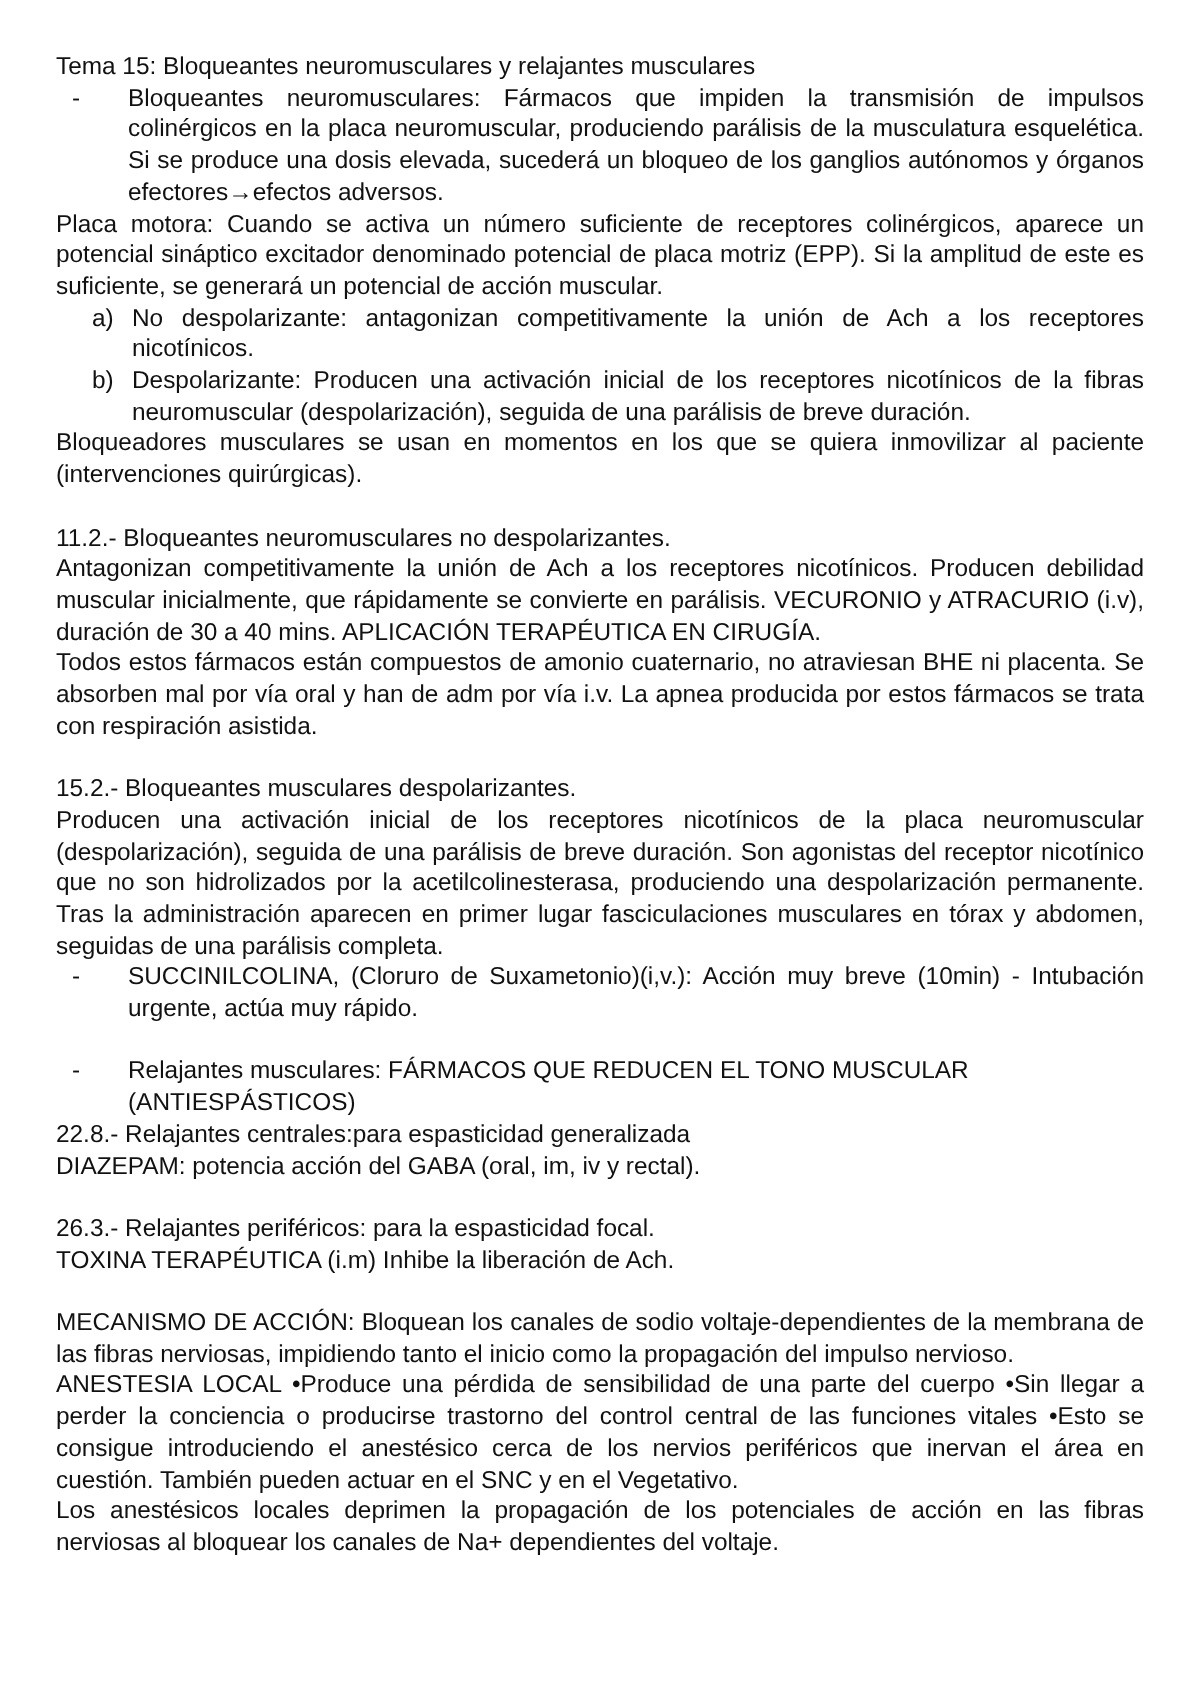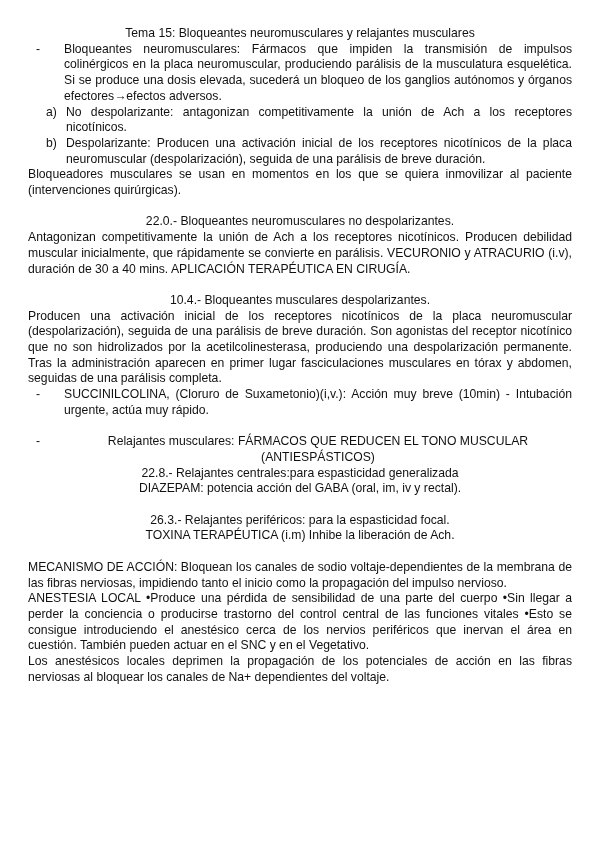--- a/index.html
+++ b/index.html
@@ -6,47 +6,49 @@
   body{width:600px;height:848px;position:relative;overflow:hidden;
        font-family:"Liberation Sans",sans-serif;font-size:12.2px;color:#111;line-height:15.7px;}
   .page{position:absolute;left:28px;top:26px;width:544px;}
   p{margin:0;text-align:justify;}
   .last{text-align-last:left;}
   .gap{height:15.7px;}
   .li{position:relative;padding-left:36px;}
   .li .mk{position:absolute;left:8px;top:0;}
   .li.ab .mk{left:18px;}
   .li.ab{padding-left:38px;}
-  .nojust{text-align:center;}
+  .nojust{text-align:left;}
 </style>
 </head>
 <body>
 
 <div class="page">
   <p class="nojust">Tema 15: Bloqueantes neuromusculares y relajantes musculares</p>
   <div class="li">
     <span class="mk">-</span>
     <p class="last">Bloqueantes neuromusculares: Fármacos que impiden la transmisión de impulsos colinérgicos en la placa neuromuscular, produciendo parálisis de la musculatura esquelética. Si se produce una dosis elevada, sucederá un bloqueo de los ganglios autónomos y órganos efectores→efectos adversos.</p>
   </div>
+  <p class="last">Placa motora: Cuando se activa un número suficiente de receptores colinérgicos, aparece un potencial sináptico excitador denominado potencial de placa motriz (EPP). Si la amplitud de este es suficiente, se generará un potencial de acción muscular.</p>
   <div class="li ab">
     <span class="mk">a)</span>
     <p class="last">No despolarizante: antagonizan competitivamente la unión de Ach a los receptores nicotínicos.</p>
   </div>
   <div class="li ab">
     <span class="mk">b)</span>
-    <p class="last">Despolarizante: Producen una activación inicial de los receptores nicotínicos de la placa neuromuscular (despolarización), seguida de una parálisis de breve duración.</p>
+    <p class="last">Despolarizante: Producen una activación inicial de los receptores nicotínicos de la fibras neuromuscular (despolarización), seguida de una parálisis de breve duración.</p>
   </div>
   <p class="last">Bloqueadores musculares se usan en momentos en los que se quiera inmovilizar al paciente (intervenciones quirúrgicas).</p>
   <div class="gap"></div>
 
-  <p class="nojust">22.0.- Bloqueantes neuromusculares no despolarizantes.</p>
+  <p class="nojust">11.2.- Bloqueantes neuromusculares no despolarizantes.</p>
   <p class="last">Antagonizan competitivamente la unión de Ach a los receptores nicotínicos. Producen debilidad muscular inicialmente, que rápidamente se convierte en parálisis. VECURONIO y ATRACURIO (i.v), duración de 30 a 40 mins. APLICACIÓN TERAPÉUTICA EN CIRUGÍA.</p>
+  <p class="last">Todos estos fármacos están compuestos de amonio cuaternario, no atraviesan BHE ni placenta. Se absorben mal por vía oral y han de adm por vía i.v. La apnea producida por estos fármacos se trata con respiración asistida.</p>
   <div class="gap"></div>
 
-  <p class="nojust">10.4.- Bloqueantes musculares despolarizantes.</p>
+  <p class="nojust">15.2.- Bloqueantes musculares despolarizantes.</p>
   <p class="last">Producen una activación inicial de los receptores nicotínicos de la placa neuromuscular (despolarización), seguida de una parálisis de breve duración. Son agonistas del receptor nicotínico que no son hidrolizados por la acetilcolinesterasa, produciendo una despolarización permanente. Tras la administración aparecen en primer lugar fasciculaciones musculares en tórax y abdomen, seguidas de una parálisis completa.</p>
   <div class="li">
     <span class="mk">-</span>
     <p class="last">SUCCINILCOLINA, (Cloruro de Suxametonio)(i,v.): Acción muy breve (10min) - Intubación urgente, actúa muy rápido.</p>
   </div>
   <div class="gap"></div>
 
   <div class="li">
     <span class="mk">-</span>
     <p class="nojust">Relajantes musculares: FÁRMACOS QUE REDUCEN EL TONO MUSCULAR (ANTIESPÁSTICOS)</p>

